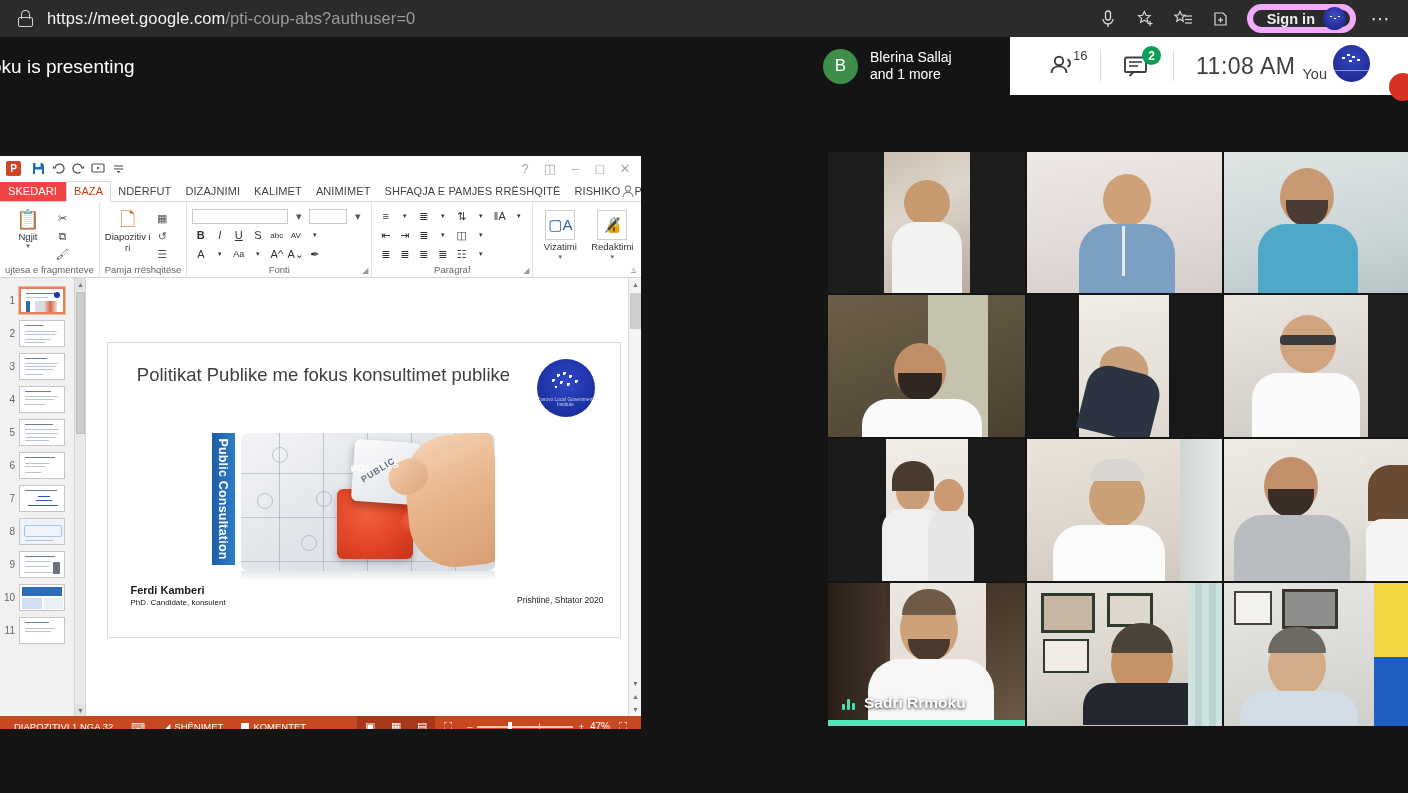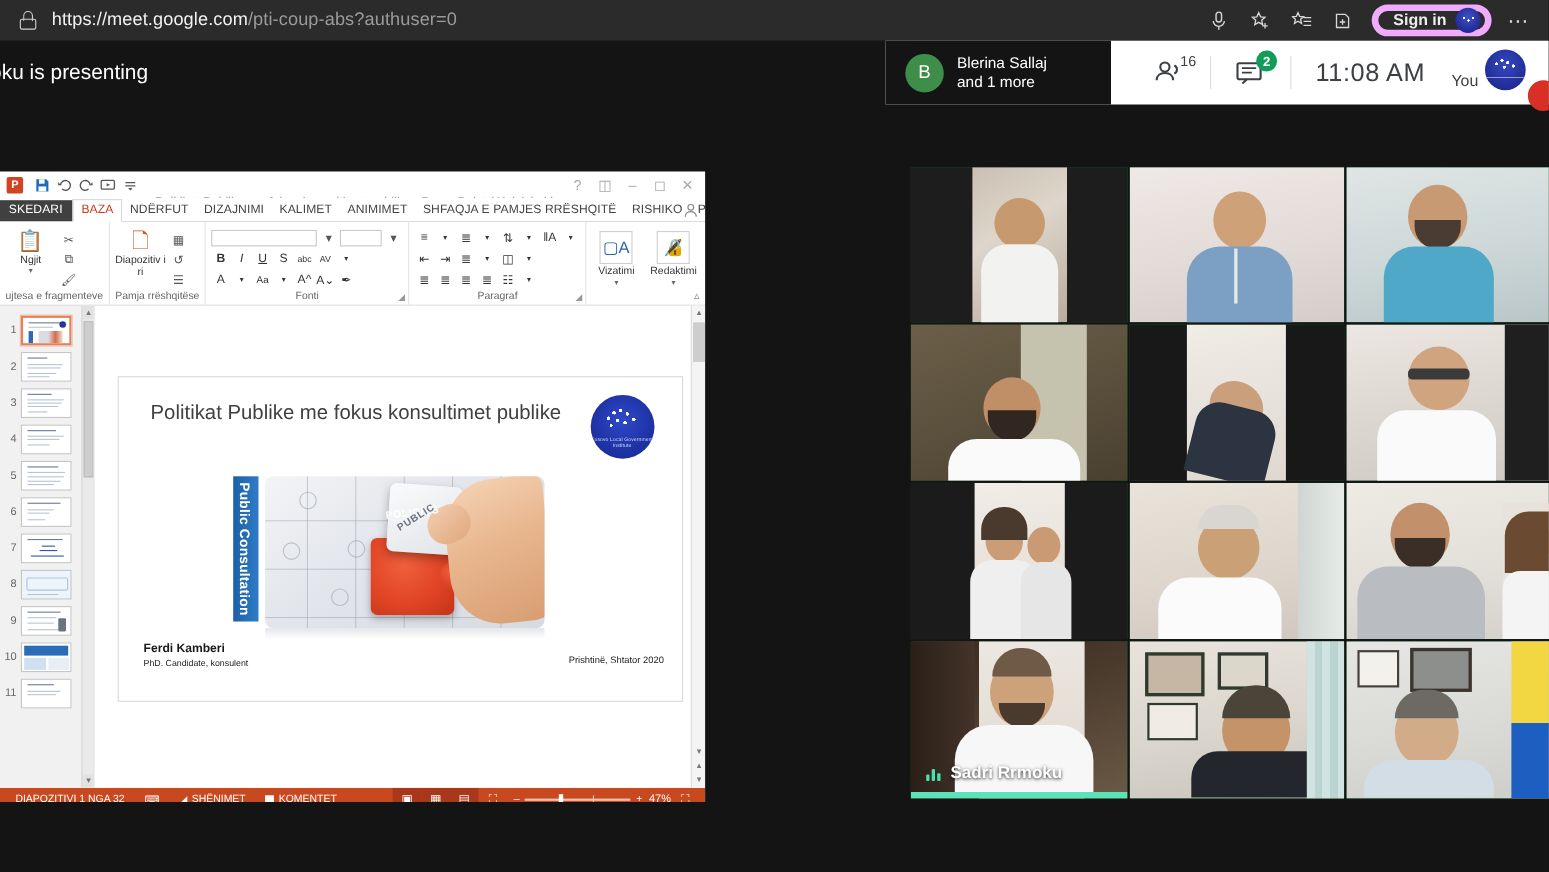--- a/index.html
+++ b/index.html
@@ -108,21 +108,21 @@
   }
   .badge-green {
     position: absolute; left: 41px; top: 11px;
     min-width: 19px; height: 19px; border-radius: 10px;
     background: #0f9d58; color: #fff; font-size: 12px;
     display: flex; align-items: center; justify-content: center;
     padding: 0 4px; font-weight: 600;
   }
   .clock { font-size: 23px; color: #3c4043; margin-left: 22px; white-space: nowrap; letter-spacing: .5px; }
   .you-zone {
-    display: flex; align-items: flex-end; gap: 6px; margin-left: 24px;
+    display: flex; align-items: flex-end; gap: 6px; margin-left: 7px;
     padding-bottom: 6px;
     text-align: center;
   }
   .you-label { font-size: 14.5px; color: #3c4043; }
   .you-avatar {
     width: 37px; height: 37px; border-radius: 50%;
     background: radial-gradient(circle at 50% 38%, #3547c4 0%, #23309c 60%, #1a2386 100%);
     position: relative; overflow: hidden; flex: none;
   }
   .you-avatar::before {
@@ -177,21 +177,21 @@
   }
 
   .ppt-tabs {
     height: 22px; display: flex; align-items: flex-end; background: #fff;
     position: relative; border-bottom: 1px solid #d8d8d8;
   }
   .ppt-tab {
     font-size: 11px; color: #444; padding: 3px 7px 4px; white-space: nowrap;
     letter-spacing: .1px;
   }
-  .ppt-tab.file { background: #404040; color: #fff; padding-left: 8px; padding-right: 9px; }
+  .ppt-tab.file { background: #ef4444; color: #fff; padding-left: 8px; padding-right: 9px; }
   .ppt-tab.active { color: #c43e1c; border: 1px solid #d8d8d8; border-bottom: 1px solid #fff; background: #fff; margin-bottom: -1px; }
   .tab-user {
     position: absolute; right: 4px; bottom: 1px; width: 18px; height: 18px;
     color: #777; display: flex; align-items: center; justify-content: center;
   }
 
   .ribbon {
     height: 76px; background: #fff; border-bottom: 1px solid #d4d4d4;
     display: flex; align-items: stretch; position: relative;
   }

